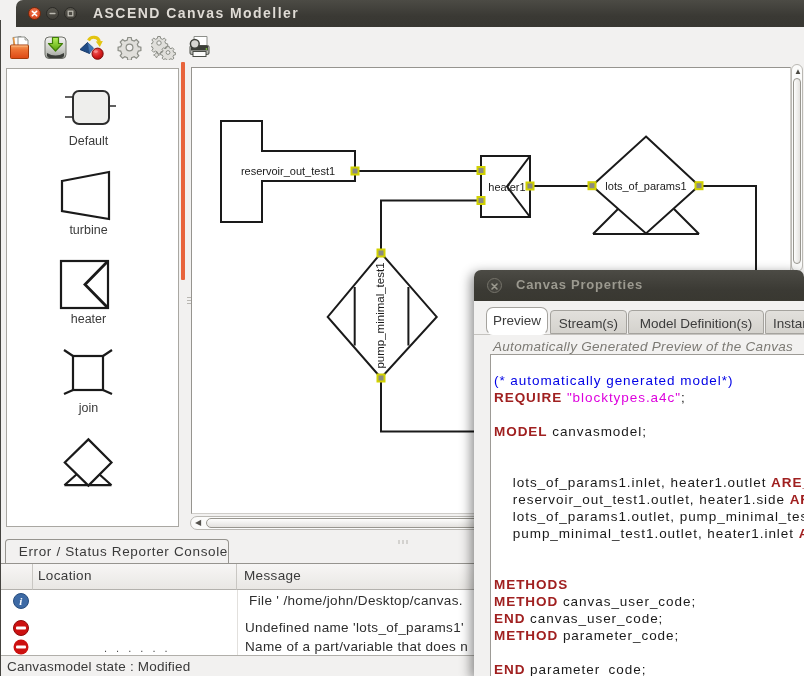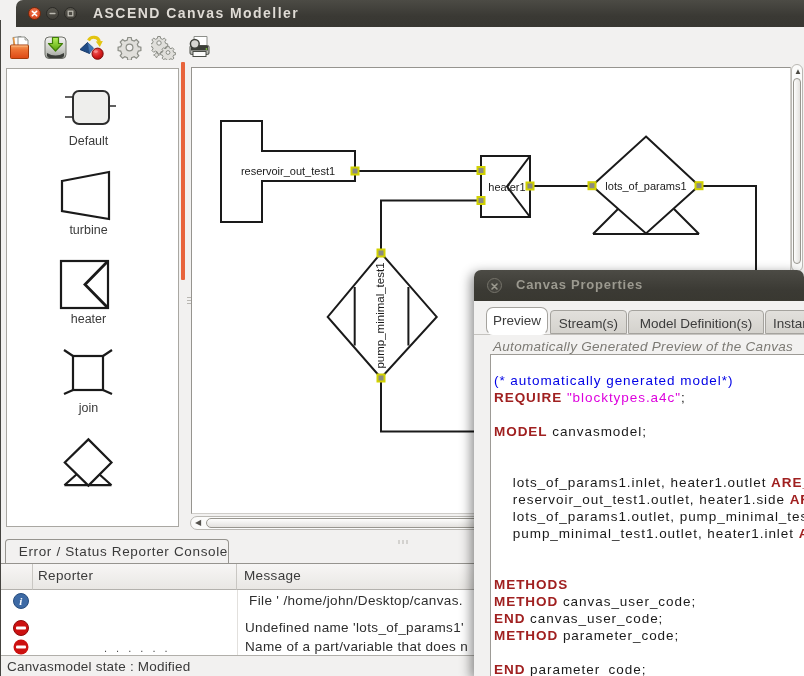--- a/index.html
+++ b/index.html
@@ -273,21 +273,21 @@
     <div id="hthumb"></div>
   </div>
   <div class="abs" id="splitgrip"><svg width="12" height="4">
         <path d="M1 0 V4 M5 0 V4 M9 0 V4" stroke="#b5b3ae" stroke-width="1"></path>
       </svg></div>
 
   <div class="abs" id="con-tab">Error / Status Reporter Console</div>
   <div class="abs" id="con-line"></div>
   <div class="abs" id="con-body">
     <div class="hdr" id="hdr-icon"></div>
-    <div class="hdr" id="hdr-loc">Reporter</div>
+    <div class="hdr" id="hdr-loc">Location</div>
     <div class="hdr" id="hdr-msg">Message</div>
     <div id="col-sep"></div>
     <div class="row" style="top:26px;">
       <svg class="rowico" viewBox="0 0 16 16">
           <circle cx="8" cy="8" r="7.5" fill="#3d6aa5"></circle>
           <circle cx="8" cy="8" r="7.5" fill="none" stroke="#274d7e" stroke-width="1"></circle>
           <text x="8" y="12.2" font-size="11" font-weight="bold" font-style="italic" fill="#ffffff" text-anchor="middle" font-family="Liberation Serif">i</text>
         </svg>
       <div class="msg">&nbsp;File ' /home/john/Desktop/canvas.</div>
     </div>

